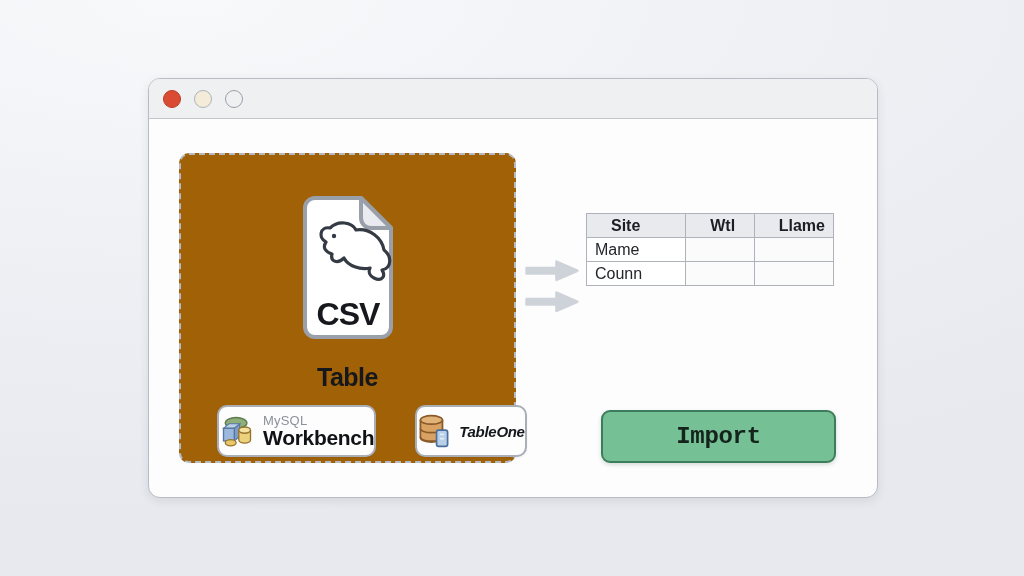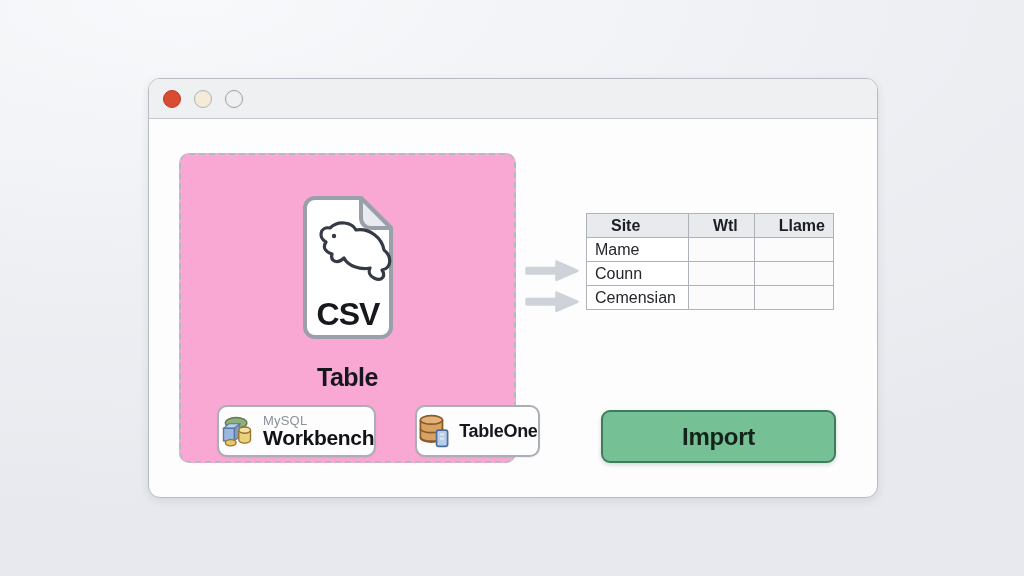--- a/index.html
+++ b/index.html
@@ -23,40 +23,40 @@
     display:flex; align-items:center; padding-left:14px; gap:13px;
   }
   .light { width:18px; height:18px; border-radius:50%; }
   .light.close { background:#d94b33; border:1px solid #bd3a25; }
   .light.min   { background:#f4ecd9; border:1.5px solid #aeb2ba; }
   .light.max   { background:transparent; border:1.5px solid #9aa0a9; }
 
   
   .dropzone {
     position:absolute; left:30px; top:74px; width:337px; height:310px;
-    background:#f9a8d4; border:2px dashed #b4b9c3; border-radius:10px;
+    background:#a16207; border:2px dashed #b4b9c3; border-radius:10px;
   }
   .fileicon { position:absolute; left:50%; top:40px; transform:translateX(-50%); width:94px; height:146px; }
   .filename {
     position:absolute; left:0; right:0; top:208px; text-align:center;
     font-weight:bold; font-size:25px; color:#15171c; letter-spacing:-0.5px;
   }
   .zone-buttons {
     position:absolute; left:8px; right:8px; bottom:4px; height:52px;
     display:flex; gap:11px;
   }
   .zone-btn {
     flex:1; background:#fdfdfe; border:2px solid #a9aeb7; border-radius:10px;
     display:flex; align-items:center; justify-content:center; gap:8px;
     box-shadow:0 1px 2px rgba(40,45,60,.08); cursor:pointer;margin-left:28px;
   }
   .wb-text { line-height:1.0; text-align:left; }
   .wb-line1 { font-size:13px; color:#8b919a; letter-spacing:.2px; }
   .wb-line2 { font-size:21px; font-weight:bold; color:#101216; letter-spacing:-0.3px; }
-  .tbl-one-label { font-size:18px; font-weight:bold; color:#14171c; letter-spacing:-0.3px; }
+  .tbl-one-label { font-size:15px; font-weight:bold; color:#14171c; letter-spacing:-0.3px;font-style:italic; }
 
   
   .arrows { position:absolute; left:374px; top:180px; width:58px; height:54px;
             display:flex; flex-direction:column; gap:7px; }
 
   
   .heading {
     position:absolute; left:437px; top:85px;
     font-size:21px; font-weight:bold; color:#131518; letter-spacing:-0.4px;
   }
@@ -71,21 +71,21 @@
   }
   table.preview th { background:#e8eaee; font-weight:bold; color:#1b1e23;padding-left:24px; }
   table.preview td { color:#23262b; }
   table.preview td:first-child { width:104px; }
   table.preview th:nth-child(2), table.preview td:nth-child(2) { width:70px; }
   table.preview td:nth-child(2), table.preview td:nth-child(3) { background:#fbfbfc; }
 
   .import-btn {
     position:absolute; left:452px; top:331px; width:235px; height:53px;
     background:#76c095; border:2.5px solid #3e7d5b; border-radius:9px;
-    font-family:Liberation Sans, sans-serif; font-size:24px; font-weight:bold; color:#14231b;
+    font-family:Liberation Mono, monospace; font-size:24px; font-weight:bold; color:#14231b;
     letter-spacing:-0.3px; cursor:pointer;
     box-shadow:0 2px 4px rgba(30,60,45,.18);
   }
 </style>
 </head>
 <body>
 
 <div class="window">
 
   <div class="titlebar">
@@ -171,23 +171,18 @@
       <tr>
         <td>Mame</td>
         <td></td>
         <td></td>
       </tr>
       <tr>
         <td>Counn</td>
         <td></td>
         <td></td>
       </tr>
-      <tr>
-        <td>Cemensian</td>
-        <td></td>
-        <td></td>
-      </tr>
     </tbody>
   </table>
 
   <button class="import-btn">Import</button>
 
 </div>
 
 </body></html>

